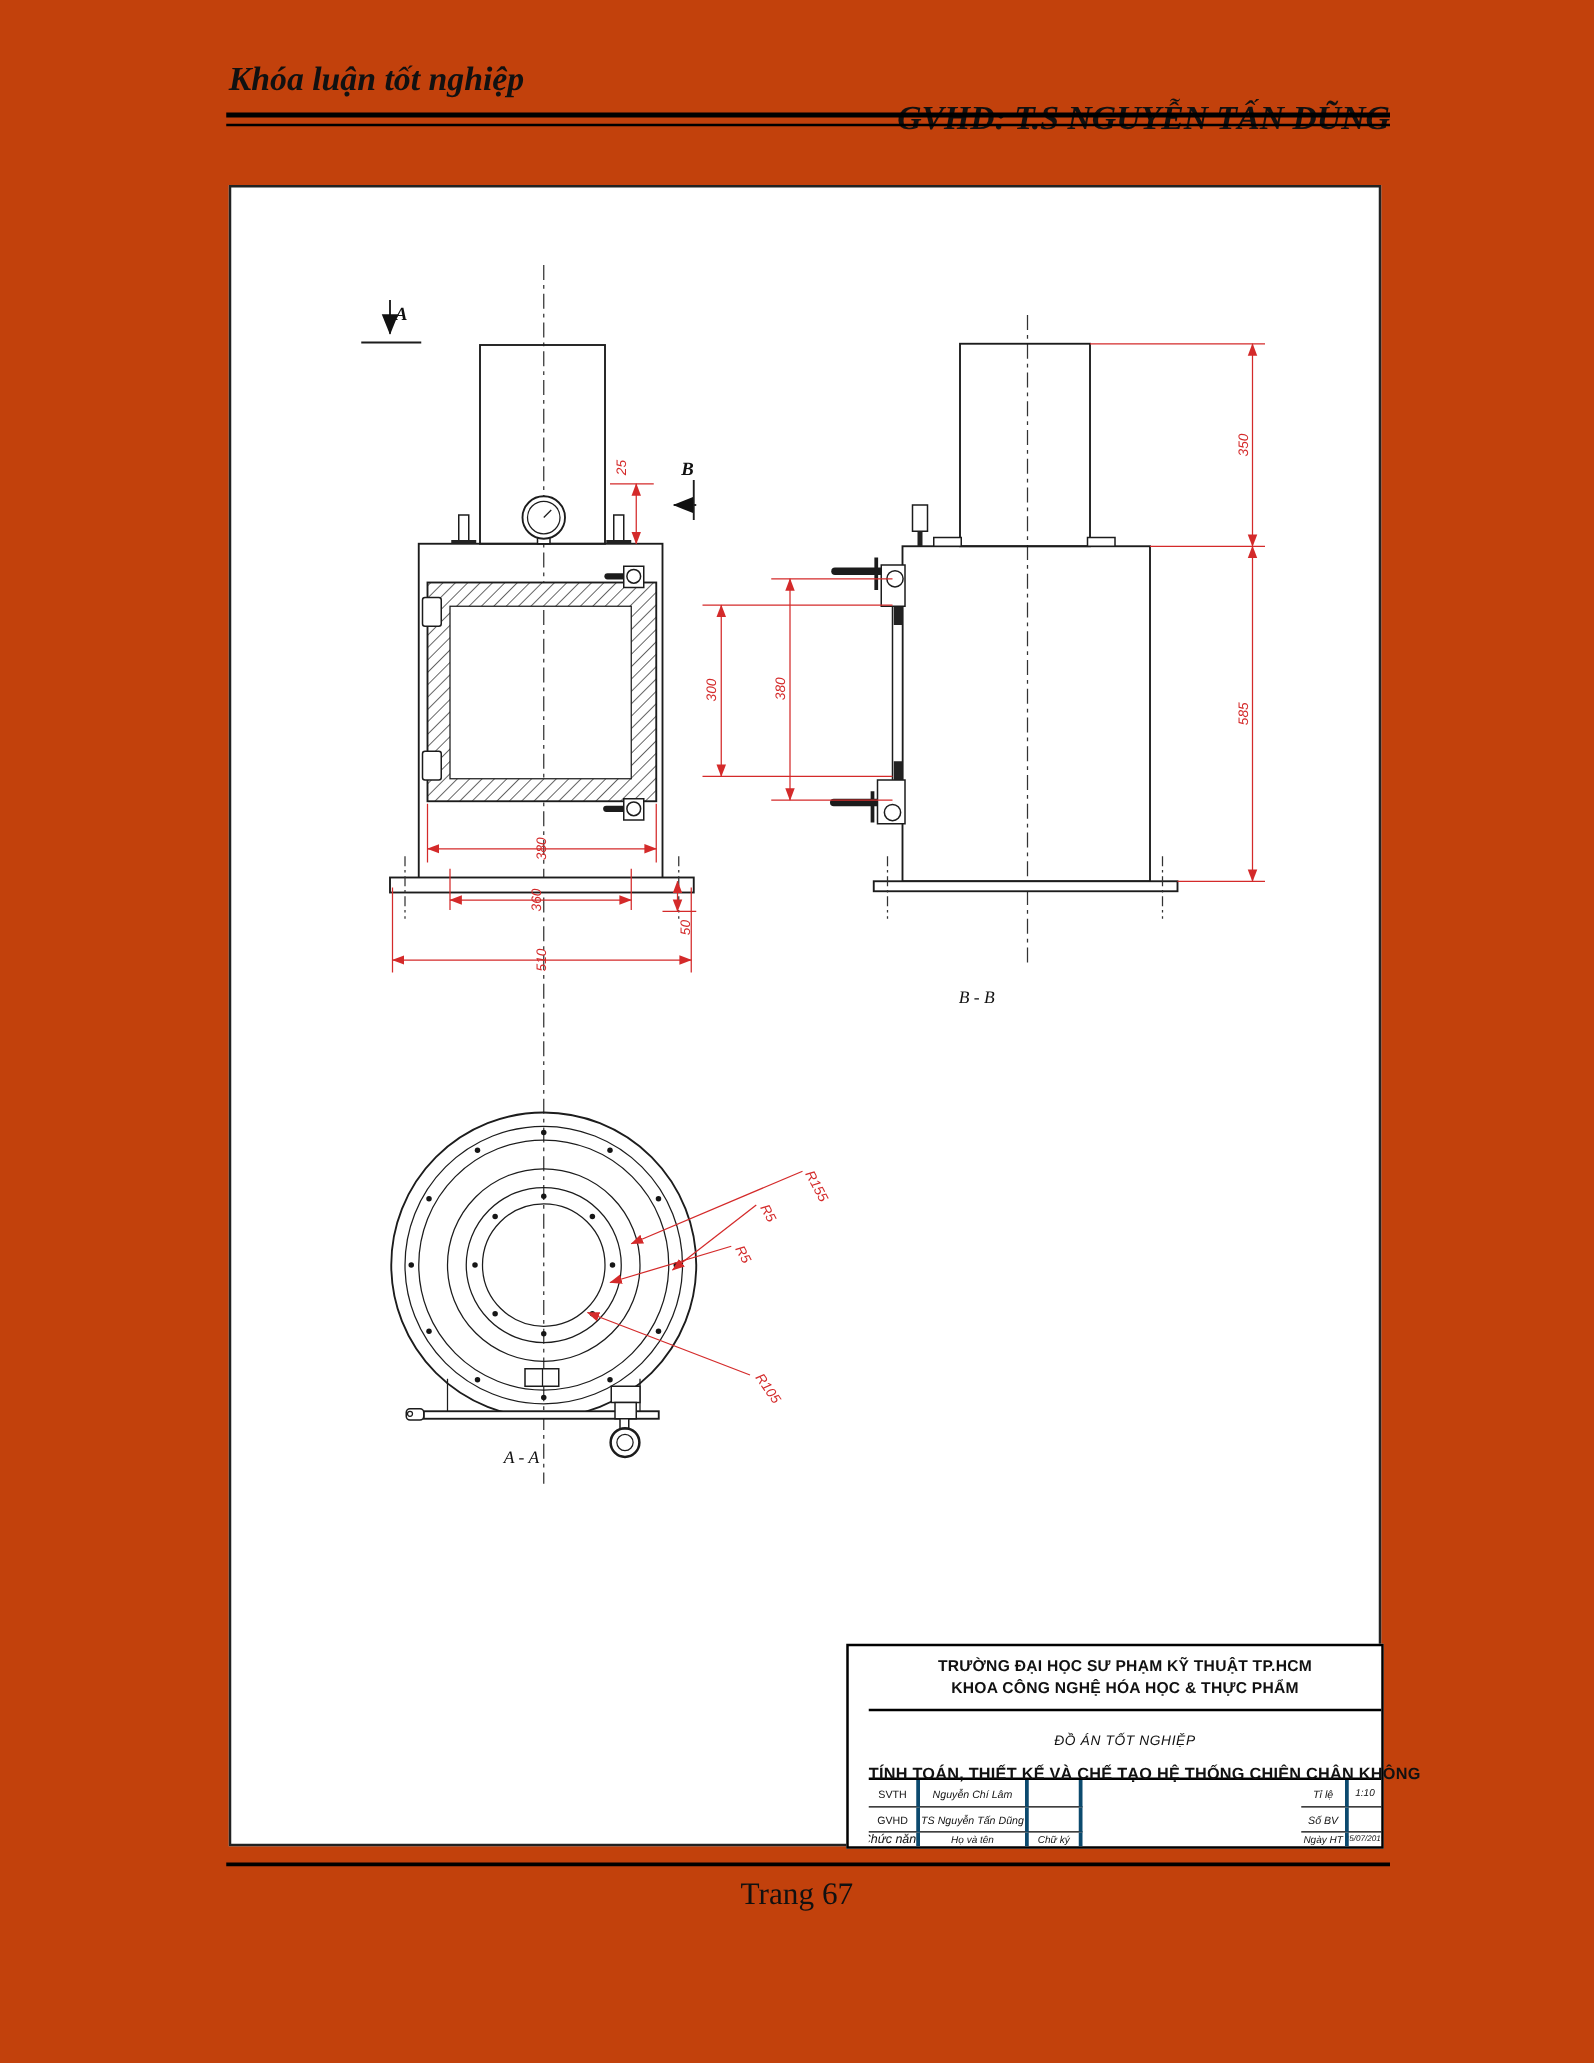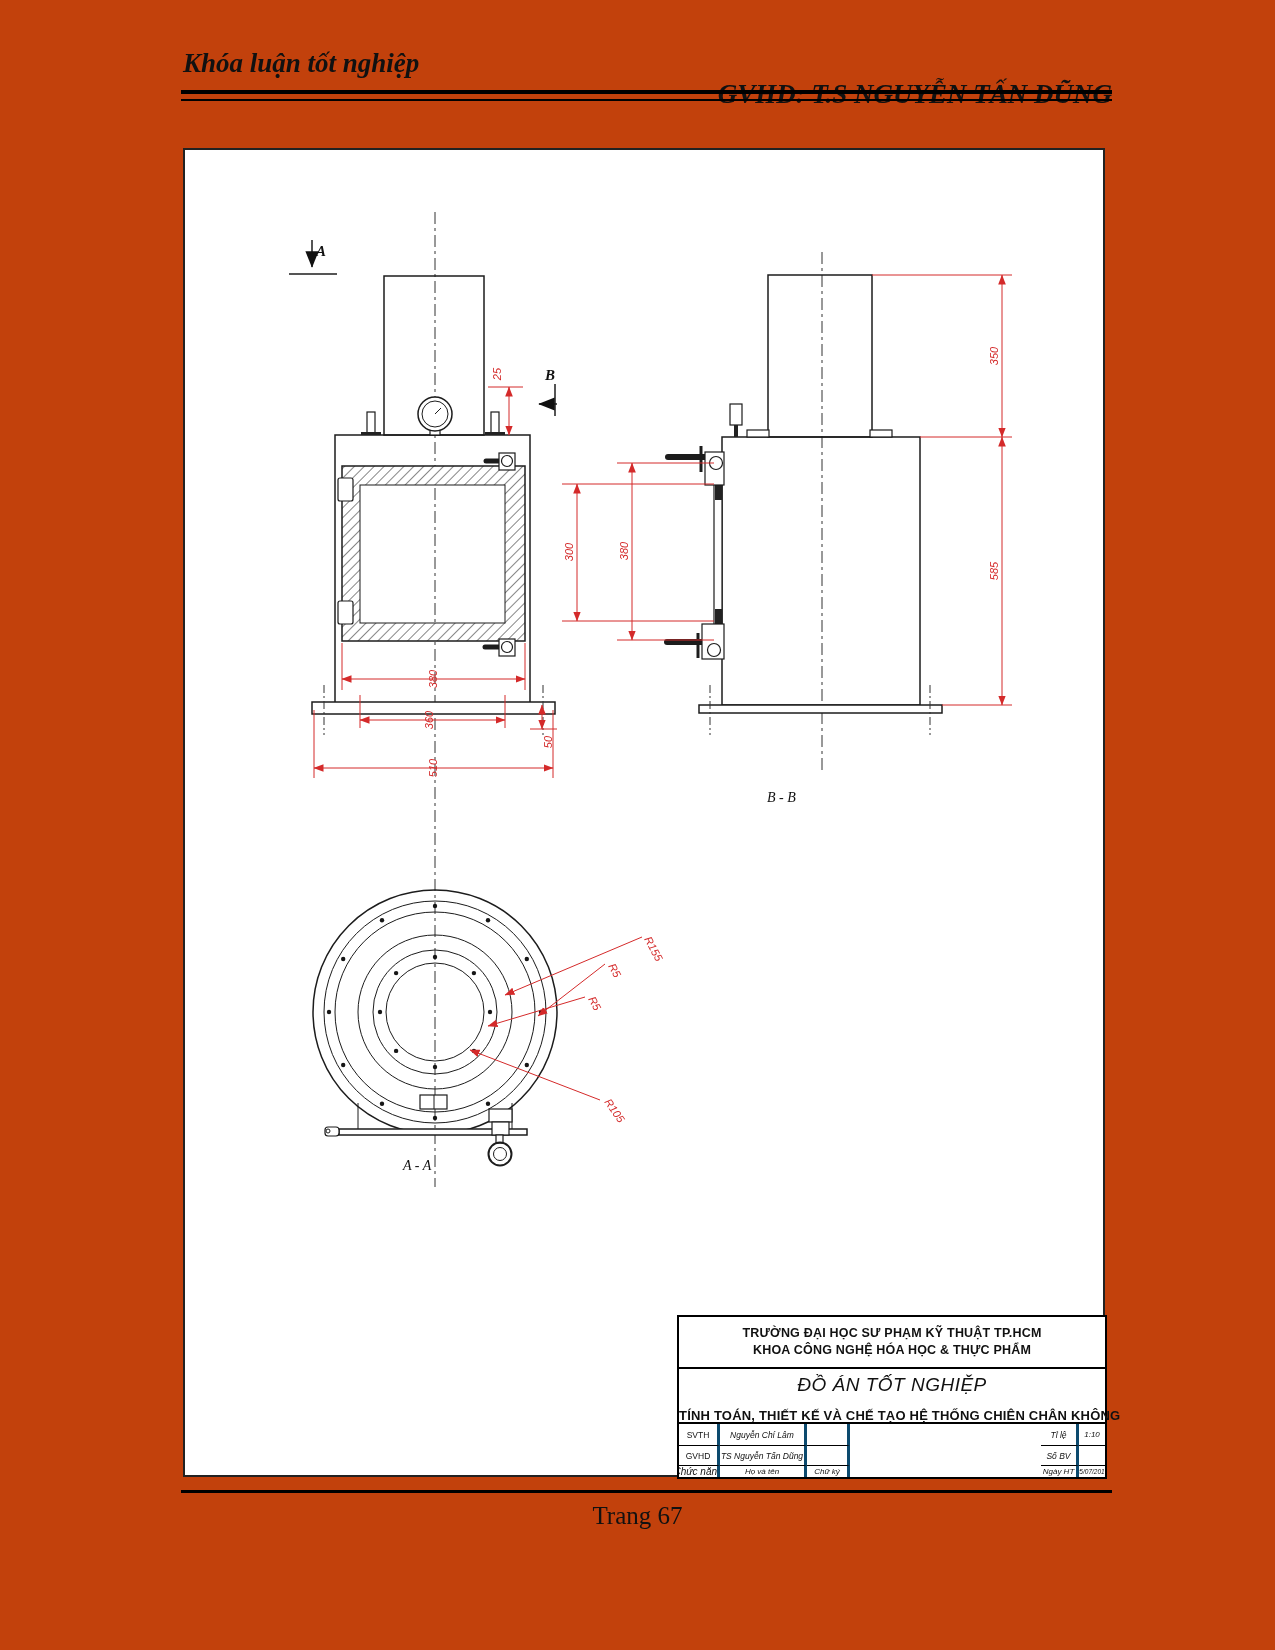--- a/index.html
+++ b/index.html
@@ -22,25 +22,25 @@
   .whtt{fill:#fff;stroke:#1c1c1c;stroke-width:1.2;}
   .red{stroke:#d42a2a;fill:none;stroke-width:1;}
   .cl{stroke:#333;stroke-width:1;fill:none;stroke-dasharray:12 4 3 4;}
   .cls{stroke:#333;stroke-width:1;fill:none;stroke-dasharray:8 3 2 3;}
   .dimtxt{fill:#d42a2a;font-family:"Liberation Sans",sans-serif;font-style:italic;font-size:11px;}
   .sect{fill:#111;font-family:"Liberation Serif",serif;font-style:italic;font-weight:bold;font-size:15px;}
   .seclbl{fill:#111;font-family:"Liberation Serif",serif;font-style:italic;font-size:14px;}
   .dk{fill:#222;stroke:none;}
   
   .tb{position:absolute;left:492px;top:1165px;width:430px;height:164px;border:2px solid #000;
-      box-sizing:border-box;display:flex;flex-direction:column;background:#fff;}
+      box-sizing:border-box;display:flex;flex-direction:column;background:#fff;padding-left:16px;}
   .tb-r1{height:53px;border-bottom:2px solid #000;text-align:center;padding-top:8px;box-sizing:border-box;}
   .tb-r1 div{font-weight:bold;font-size:12.5px;letter-spacing:.2px;line-height:17px;}
   .tb-r2{height:55px;border-bottom:2px solid #000;text-align:center;box-sizing:border-box;}
-  .tb-r2 .pt{font-style:italic;font-size:19px;margin-top:5px;letter-spacing:.5px;}
+  .tb-r2 .pt{font-style:italic;font-size:11px;margin-top:18px;letter-spacing:.5px;}
   .tb-r2 .ttl{font-weight:bold;font-size:13px;margin-top:12px;white-space:nowrap;letter-spacing:.2px;}
   .tb-r3{flex:1;display:grid;grid-template-columns:41px 87px 43px 1fr 38px 26px;
          grid-template-rows:22px 20px 1fr;}
   .c{border-right:3px solid #0c4a6e;border-bottom:1px solid #000;display:flex;align-items:center;
      justify-content:center;font-size:8.5px;overflow:hidden;white-space:nowrap;}
   .it{font-style:italic;}
   .nb{border-bottom:none;}
   .nr{border-right:none;}
   .big{grid-column:4;grid-row:1/4;font-weight:bold;font-size:15px;letter-spacing:.6px;
        border-right:1px solid #000;border-bottom:none;display:flex;align-items:center;justify-content:center;}

